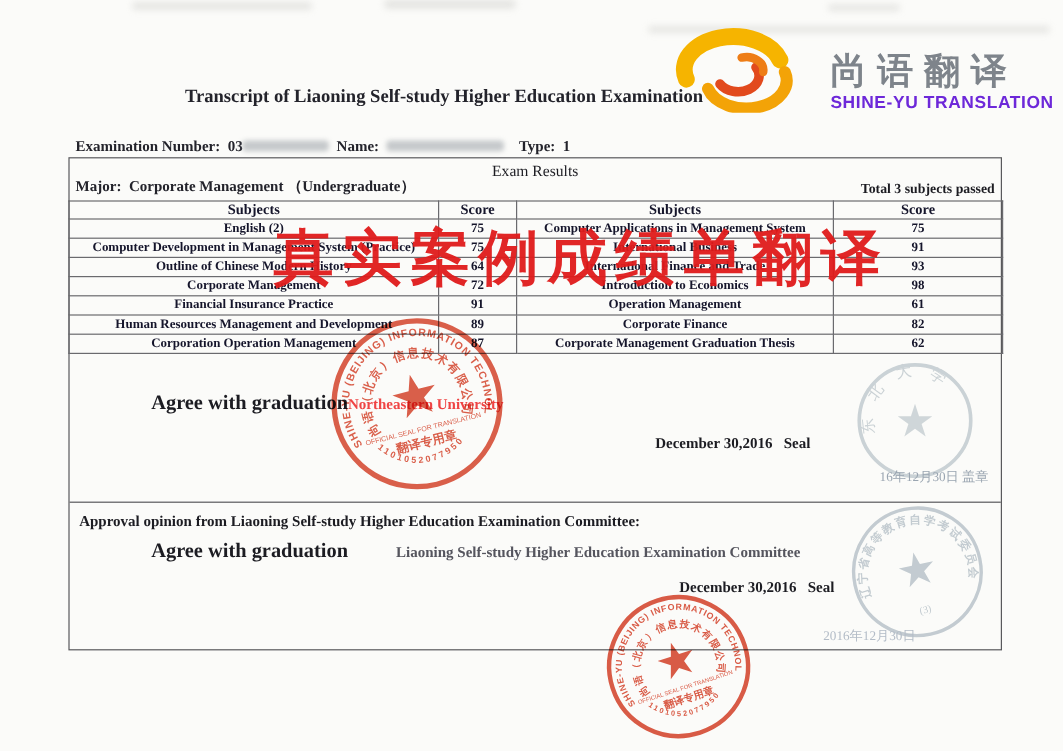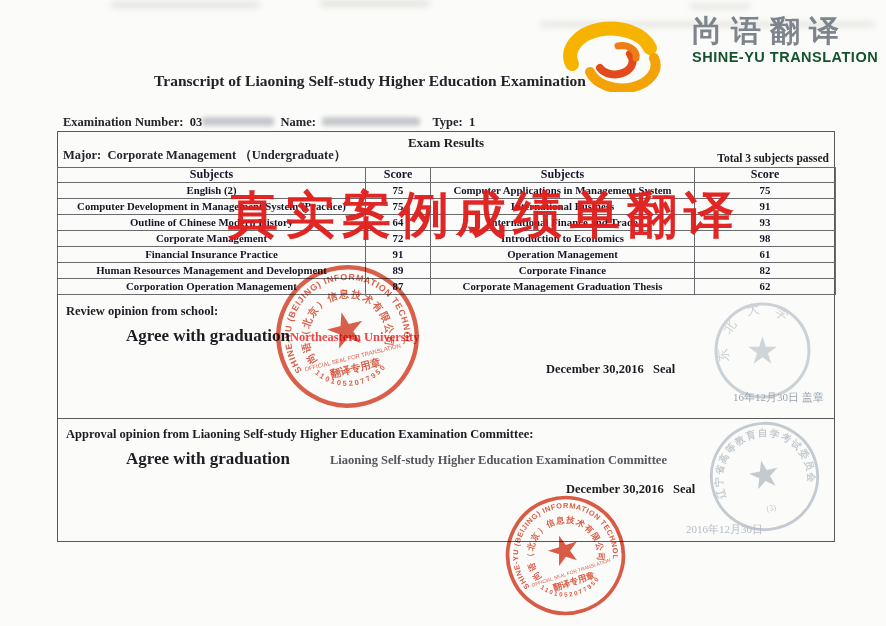--- a/index.html
+++ b/index.html
@@ -5,36 +5,36 @@
   html,body{margin:0;padding:0;}
   body{
     width:886px;height:626px;position:relative;overflow:hidden;
     background:#fbfbf9;
     font-family:"Liberation Serif", serif;
     color:#1c1c22;
   }
   .smudge{position:absolute;background:#cfcfcb;filter:blur(3px);opacity:.55;border-radius:4px;}
 
   
-  .logo{position:absolute;left:548px;top:16px;width:332px;height:78px;display:flex;align-items:flex-start;}
+  .logo{position:absolute;left:548px;top:16px;width:332px;height:78px;display:flex;align-items:flex-end;}
   .logo-swirl{width:140px;height:76px;flex:0 0 auto;}
   .logo-text{margin-left:4px;}
   .logo-cn{font-family:"Liberation Sans",sans-serif;font-size:30px;font-weight:600;color:#7e848b;letter-spacing:9px;line-height:1;white-space:nowrap;}
-  .logo-en{font-family:"Liberation Sans",sans-serif;font-size:14.5px;font-weight:bold;color:#14532d;letter-spacing:.5px;margin-top:3px;white-space:nowrap;}
+  .logo-en{font-family:"Liberation Sans",sans-serif;font-size:14.5px;font-weight:bold;color:#6d28d9;letter-spacing:.5px;margin-top:3px;white-space:nowrap;}
 
   
   .doc-title{position:absolute;left:0;top:72px;width:740px;text-align:center;font-size:15.5px;font-weight:bold;color:#23232b;}
   .meta{position:absolute;left:63px;font-size:12.5px;font-weight:bold;color:#23232b;white-space:nowrap;}
   .meta.major{top:108px;margin-top:39px;}
   .meta.exam{top:115px;}
   .blob{display:inline-block;background:#9aa0a6;opacity:.55;filter:blur(2px);border-radius:3px;height:9px;vertical-align:baseline;}
 
   
   .box{position:absolute;left:57px;top:131px;width:776px;height:409px;border:1px solid #59595c;background:transparent;}
-  .exam-results{position:absolute;top:3px;left:0;width:100%;text-align:center;font-size:13px;font-weight:bold;}
+  .exam-results{position:absolute;top:3px;left:0;width:100%;text-align:center;font-size:13px;font-weight:normal;}
   .total-passed{position:absolute;top:20px;right:5px;font-size:11.5px;font-weight:bold;}
   table.results{position:absolute;top:35px;left:-1px;width:778px;border-collapse:collapse;table-layout:fixed;padding-left:32px;}
   table.results td,table.results th{
     border:1px solid #6a6a6e;font-size:10.8px;font-weight:bold;color:#15152b;
     text-align:center;padding:0;height:15px;line-height:1.1;overflow:hidden;white-space:nowrap;
   }
   table.results th{font-size:12px;height:14px;}
 
   .sec-label{position:absolute;left:8px;font-size:12.5px;font-weight:bold;white-space:nowrap;}
   .agree-line{position:absolute;left:68px;white-space:nowrap;}
@@ -153,21 +153,20 @@
     </tr>
     <tr>
       <td>Corporation Operation Management</td>
           <td>87</td>
       <td>Corporate Management Graduation Thesis</td>
           <td>62</td>
     </tr>
   </tbody>
     </table>
 
-  <div class="sec-label" style="top:172px;">Review opinion from school:</div>
   <div class="agree-line" style="top:194px;">
     <span class="agree-big">Agree with graduation</span><span class="agree-small">Northeastern University</span>
   </div>
   <div class="date-line" style="left:488px;top:230px;">
     <span>December 30,2016</span>&nbsp;&nbsp;&nbsp;<span>Seal</span>
   </div>
 
   <div class="divider"></div>
 
   <div class="sec-label" style="top:295px;">Approval opinion from Liaoning Self-study Higher Education Examination Committee:</div>

